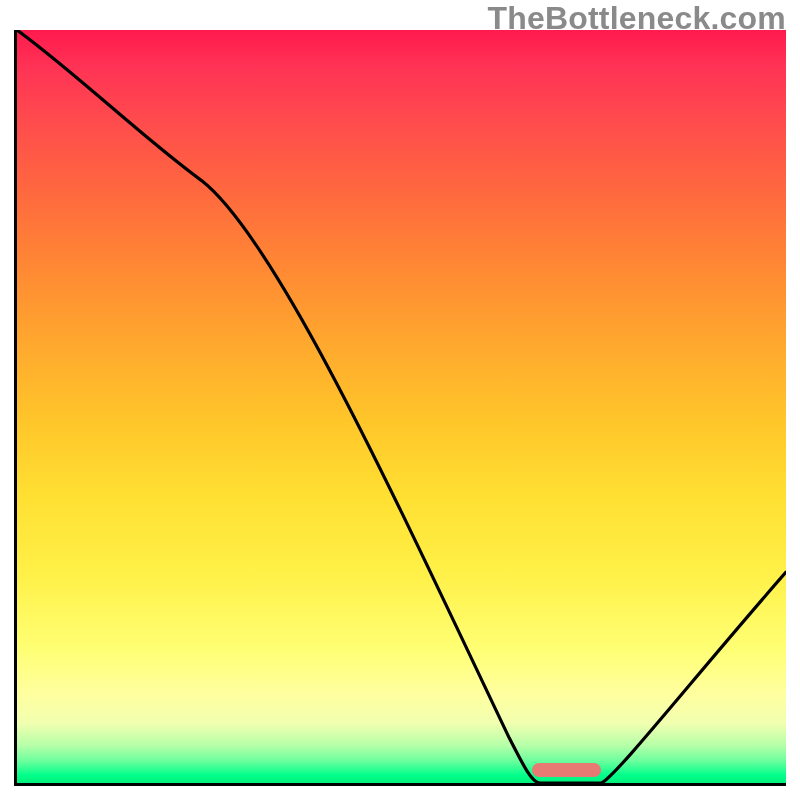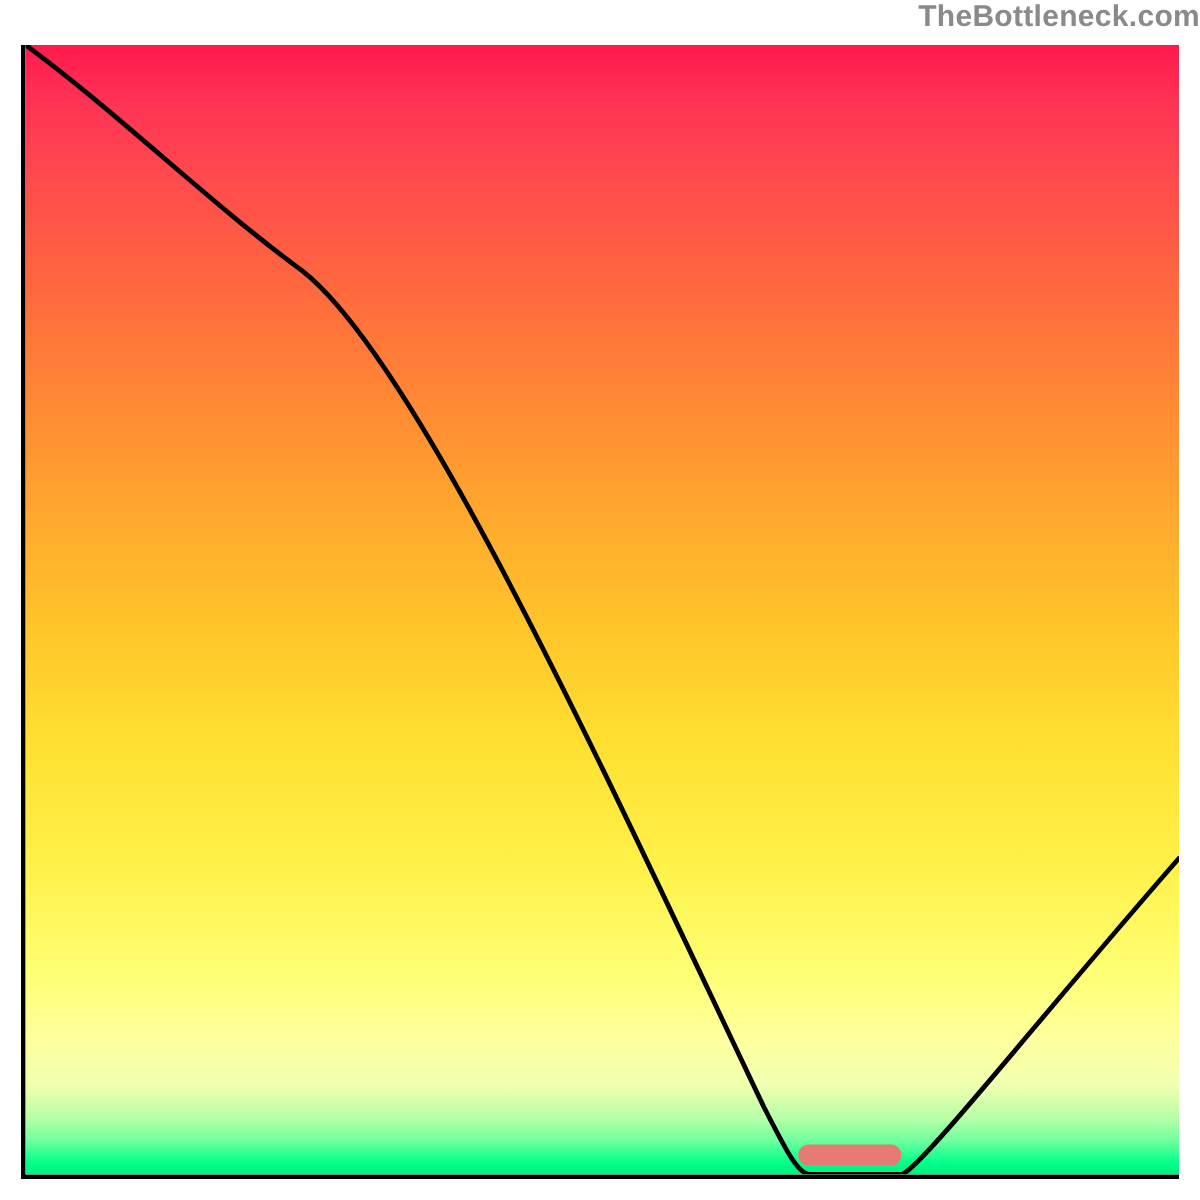--- a/index.html
+++ b/index.html
@@ -11,23 +11,23 @@
     overflow: hidden;
   }
   .canvas {
     position: relative;
     width: 800px;
     height: 800px;
   }
   .watermark {
     position: absolute;
     top: 0;
-    right: 0;
+    right: 14px;
     font-family: Arial, Helvetica, sans-serif;
-    font-size: 20px;
+    font-size: 32px;
     font-weight: bold;
     color: #8a8a8a;
     letter-spacing: 0.2px;
     z-index: 10;
     user-select: none;
   }
   .plot {
     position: absolute;
     left: 14px;
     top: 30px;

